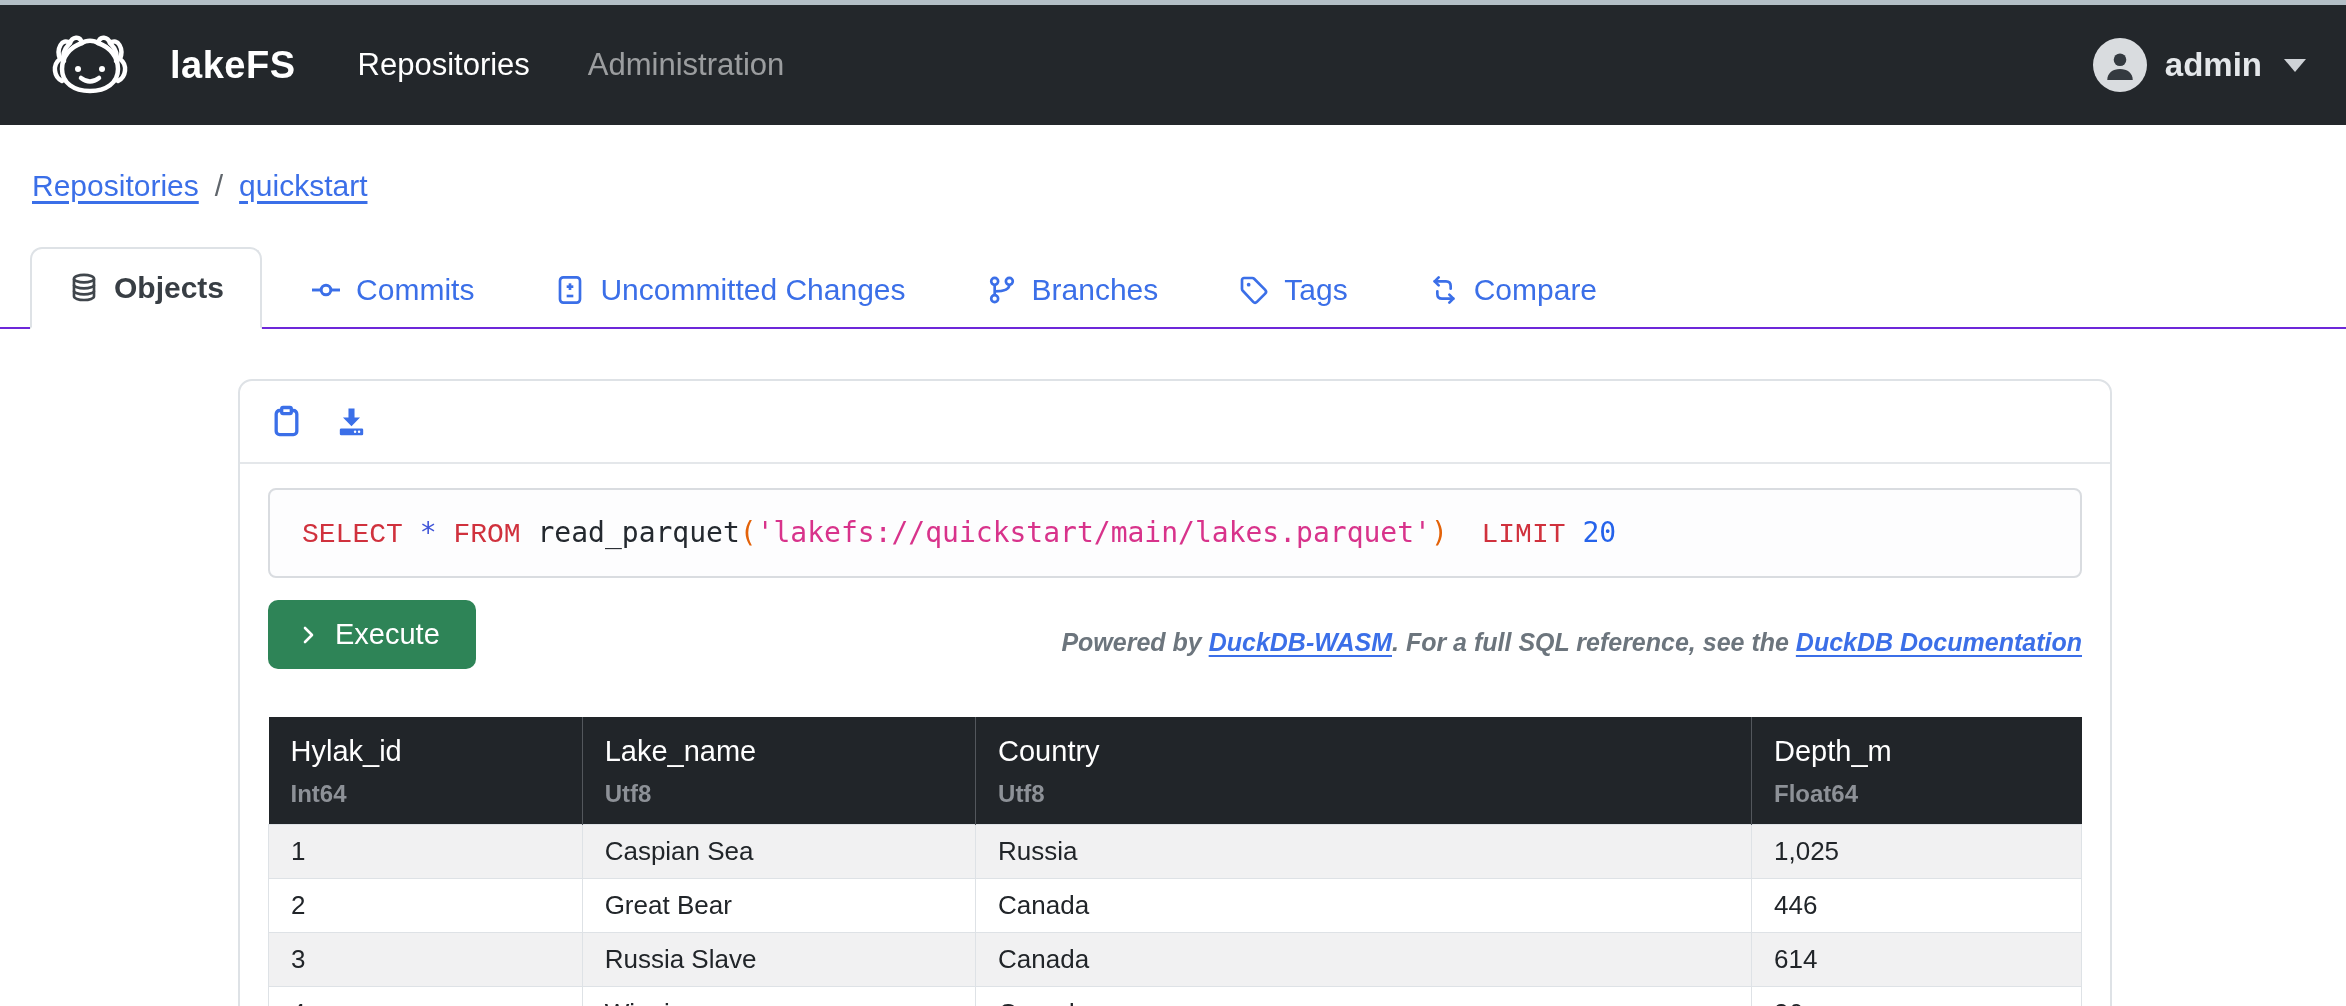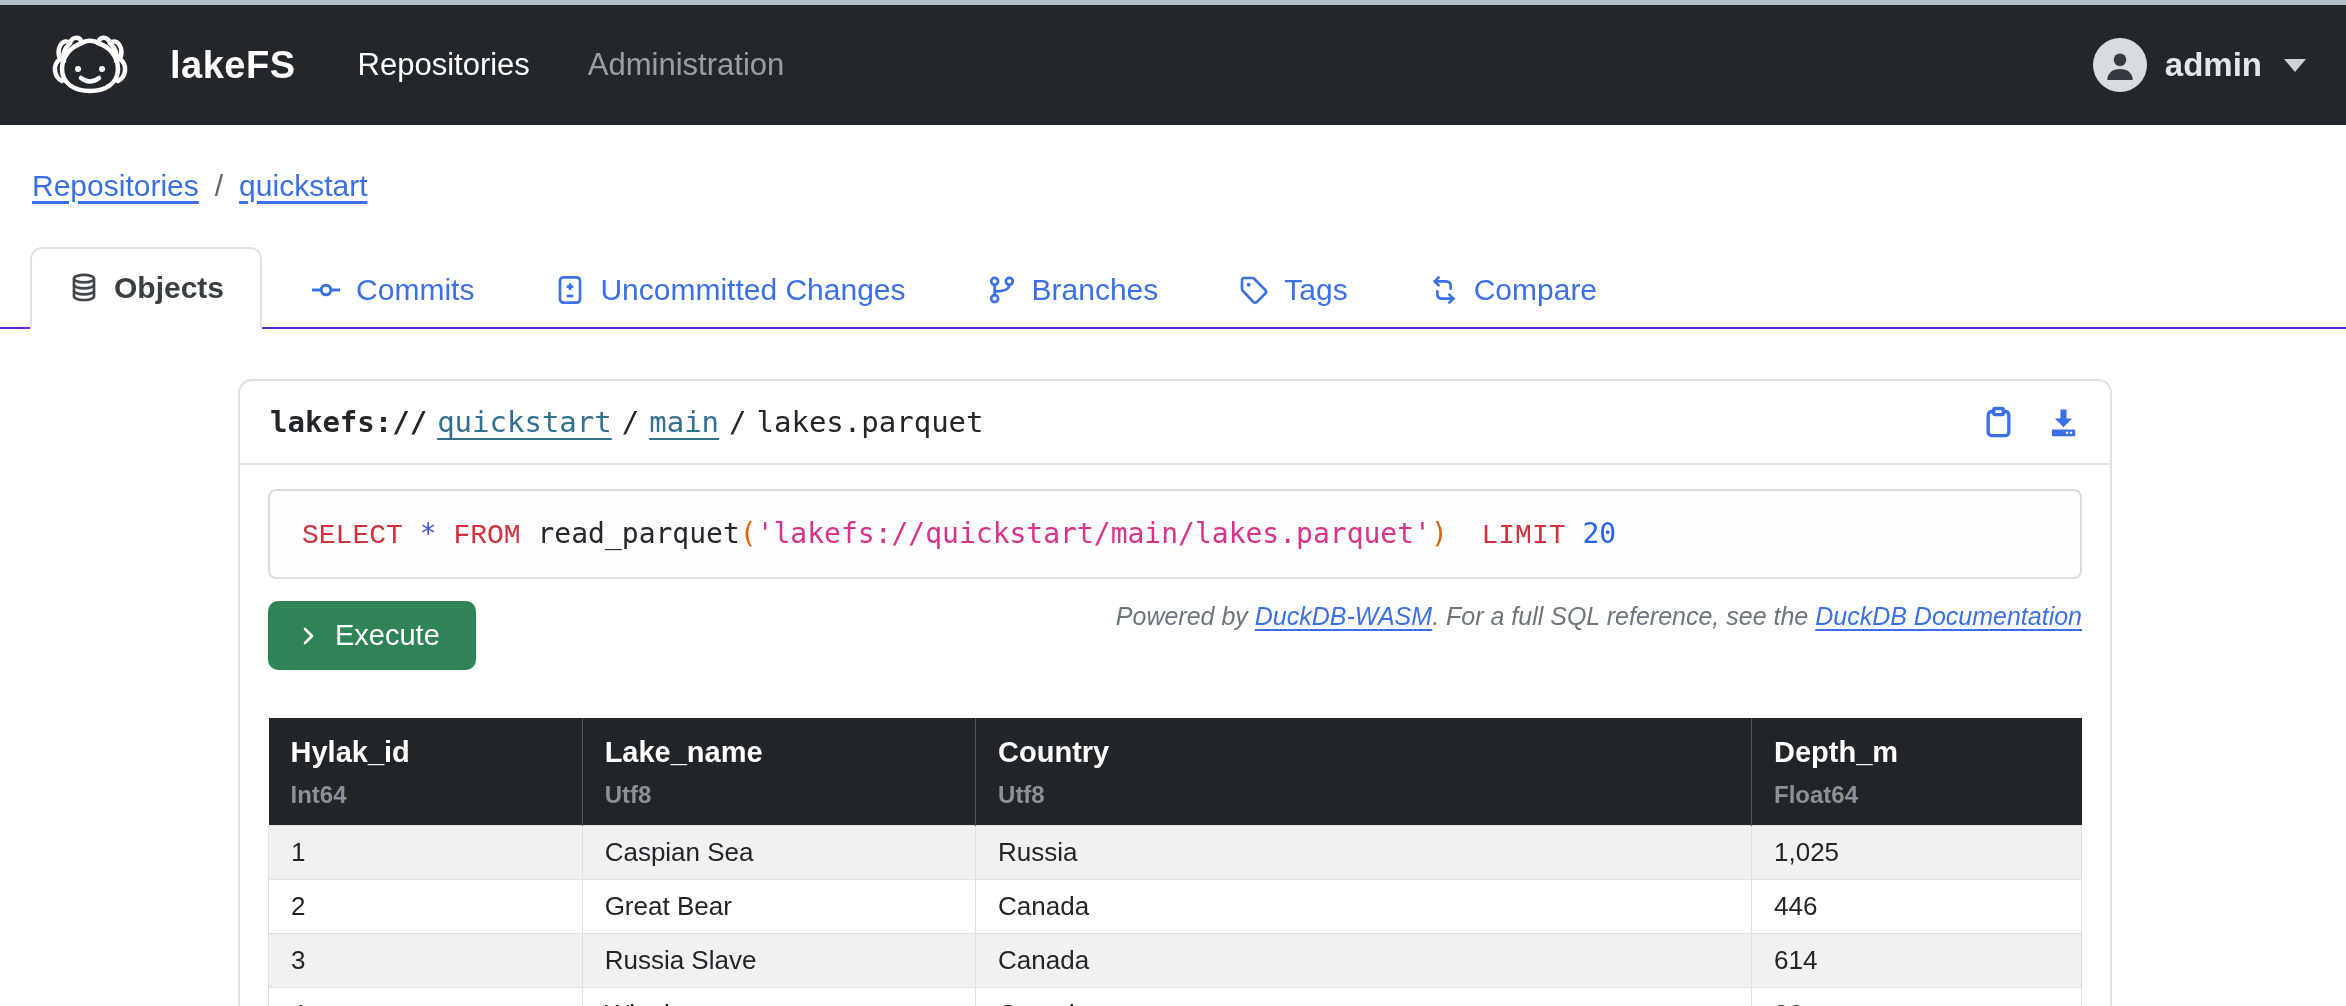--- a/index.html
+++ b/index.html
@@ -54,32 +54,32 @@
   .tok-star    { color: #4156d8; }
   .tok-string  { color: #d8338b; }
   .tok-paren   { color: #e36209; }
   .tok-number  { color: #2563eb; }
   .tok-plain   { color: #24292f; }
 
   .controls { display: flex; justify-content: space-between; align-items: flex-start; margin-top: 22px; }
   .execute-btn { display: inline-flex; align-items: center; gap: 15px; background: #2e8457; color: #fff;
     border: none; border-radius: 10px; font-size: 29px; font-family: inherit; padding: 18px 36px 18px 28px; cursor: pointer; }
   .execute-btn svg { width: 24px; height: 24px; }
-  .powered { font-size: 25px; font-style: italic; color: #6c757d; margin-top: 1px; }
+  .powered { font-size: 25px; font-style: italic; color: #6c757d; margin-top: 28px; font-weight: bold; }
   .powered a { color: #3b6fe8; text-decoration: underline; text-underline-offset: 4px; }
 
   
   .results { width: 100%; border-collapse: collapse; table-layout: fixed; margin-top: 48px; }
   .results col:nth-child(1) { width: 17.3%; }
   .results col:nth-child(2) { width: 21.7%; }
   .results col:nth-child(3) { width: 42.8%; }
   .results col:nth-child(4) { width: 18.2%; }
   .results th { background: #212529; text-align: left; vertical-align: top; padding: 18px 22px 16px; border-right: 1px solid #53575c; }
   .results th:last-child { border-right: none; }
-  .col-name { color: #fff; font-size: 29px; font-weight: 700; margin-bottom: 12px; }
+  .col-name { color: #fff; font-size: 29px; font-weight: 400; margin-bottom: 12px; }
   .col-type { color: #8d9197; font-size: 24px; font-weight: 700; }
   .results td { font-size: 26px; color: #212529; padding: 11px 22px; border: 1px solid #dee2e6; height: 54px; }
   .results tbody tr:nth-child(odd) { background: #f1f1f2; }
 </style>
 </head>
 <body>
 
 <div class="top-strip"></div>
 
 <nav class="navbar">
@@ -185,23 +185,20 @@
         <path d="M16 21.5l3-3-3-3"></path>
           <path d="M19 18.5h-8.5c-2.2 0-3.5-1.3-3.5-3.5v-2"></path>
       </svg>
     </span>
     <span>Compare</span>
   </a>
 </div>
 
 <div class="card">
   <div class="card-header">
-    <div class="object-path">
-      <span class="scheme">lakefs://</span><a>quickstart</a><span class="psep">/</span><a>main</a><span class="psep">/</span><span>lakes.parquet</span>
-    </div>
     <div class="header-actions">
       <button class="icon-btn">
         <span>
           <svg viewBox="0 0 24 24" fill="none" stroke="currentColor" stroke-width="2.4">
             <rect x="4.5" y="4" width="15" height="17.5" rx="2.5"></rect>
             <rect x="8.5" y="1.8" width="7" height="4.4" rx="1" fill="#fff"></rect>
           </svg>
         </span>
       </button>
       <button class="icon-btn">

